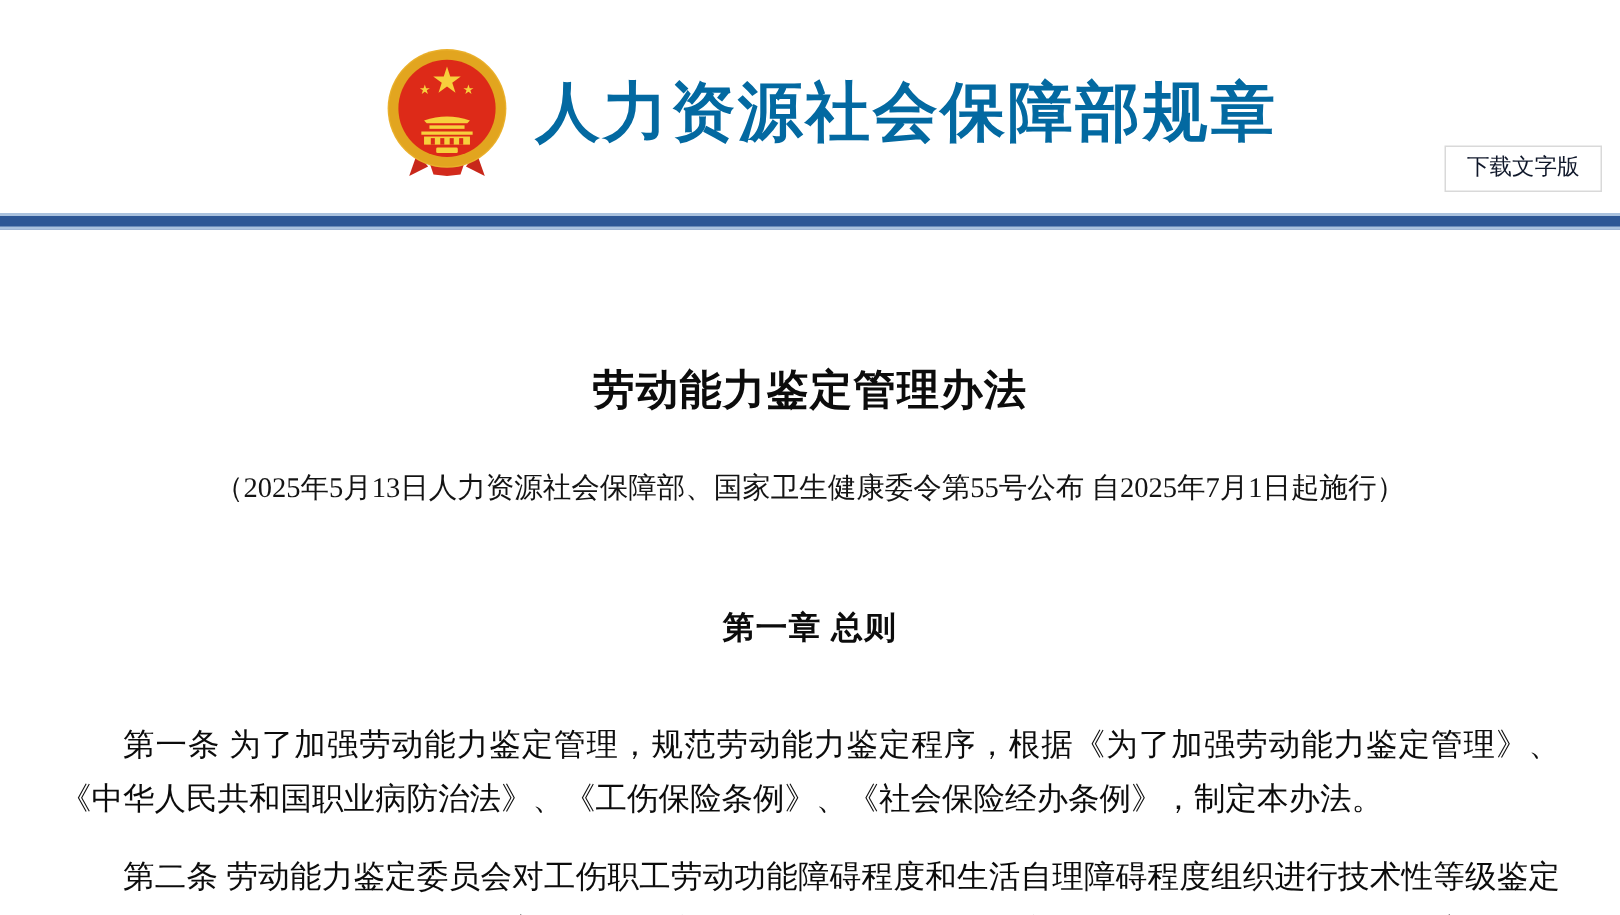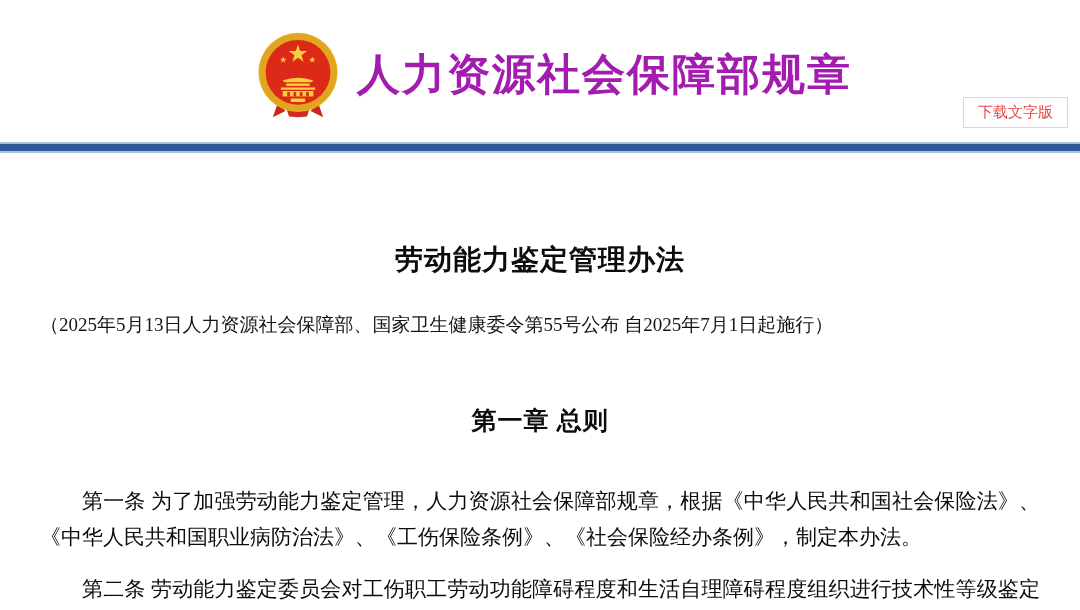--- a/index.html
+++ b/index.html
@@ -19,35 +19,35 @@
     position: absolute;
     left: 253px; top: 30px;
     display: flex;
     align-items: center;
   }
   .emblem { width: 90px; height: 90px; flex: 0 0 auto; }
   .agency-title {
     margin-left: 14px;
     font-size: 43px;
     font-weight: bold;
-    color: #a21caf;
+    color: #0369a1;
     letter-spacing: 2px;
     white-space: nowrap;
   }
   .header-buttons {
     position: absolute;
     right: 12px; bottom: 14px;
     display: flex;
     gap: 13px;
   }
   .dl-btn {
     display: inline-block;
     background: #ffffff;
     border: 1px solid #d9d9d9;
-    color: #ef4444;
+    color: #0f172a;
     font-size: 15px;
     font-family: "Liberation Serif", "DejaVu Serif", serif;
     padding: 7px 14px;
     line-height: 1;
     cursor: pointer;
     white-space: nowrap;
   }
   
   .divider {
     height: 11px;
@@ -63,28 +63,28 @@
   }
   .doc-title {
     margin-top: 88px;
     text-align: center;
     font-size: 28px;
     font-weight: bold;
     letter-spacing: 1px;
   }
   .doc-pubnote {
     margin-top: 33px;
-    text-align: left;
+    text-align: center;
     font-size: 19px;
     color: #141414;
   }
   .chapter-heading {
     margin-top: 66px;
     text-align: center;
-    font-size: 25px;
+    font-size: 21px;
     font-weight: bold;
     letter-spacing: 1px;
   }
   .article {
     margin-top: 16px;
     font-size: 21px;
     line-height: 36px;
     text-align: justify;
     text-indent: 2em;
   }
@@ -132,16 +132,16 @@
   </div>
 </div>
 
 <div class="divider"></div>
 
 <div class="doc">
   <h1 class="doc-title">劳动能力鉴定管理办法</h1>
   <div class="doc-pubnote">（2025年5月13日人力资源社会保障部、国家卫生健康委令第55号公布 自2025年7月1日起施行）</div>
   <h2 class="chapter-heading">第一章 总则</h2>
 
-  <p class="article"><span class="article-label">第一条</span> <span>为了加强劳动能力鉴定管理，人力资源社会保障部规章，根据《中华人民共和国社会保险法》、《中华人民共和国职业病防治法》、《工伤保险条例》、《社会保险经办条例》，制定本办法。</span></p>
+  <p class="article"><span class="article-label">第一条</span> <span>为了加强劳动能力鉴定管理，规范劳动能力鉴定程序，根据《为了加强劳动能力鉴定管理》、《中华人民共和国职业病防治法》、《工伤保险条例》、《社会保险经办条例》，制定本办法。</span></p>
 
   <p class="article"><span class="article-label">第二条</span> <span>劳动能力鉴定委员会对工伤职工劳动功能障碍程度和生活自理障碍程度组织进行技术性等级鉴定（以下简称工伤职工劳动能力鉴定）、对因病或非因工致残申请领取病残津贴人员丧失劳动能力程度组织进行技术性鉴定（以下简称因病或非因工致残人员丧失劳动能力鉴定），适用本办法。</span></p>
 </div>
 
 </body></html>

